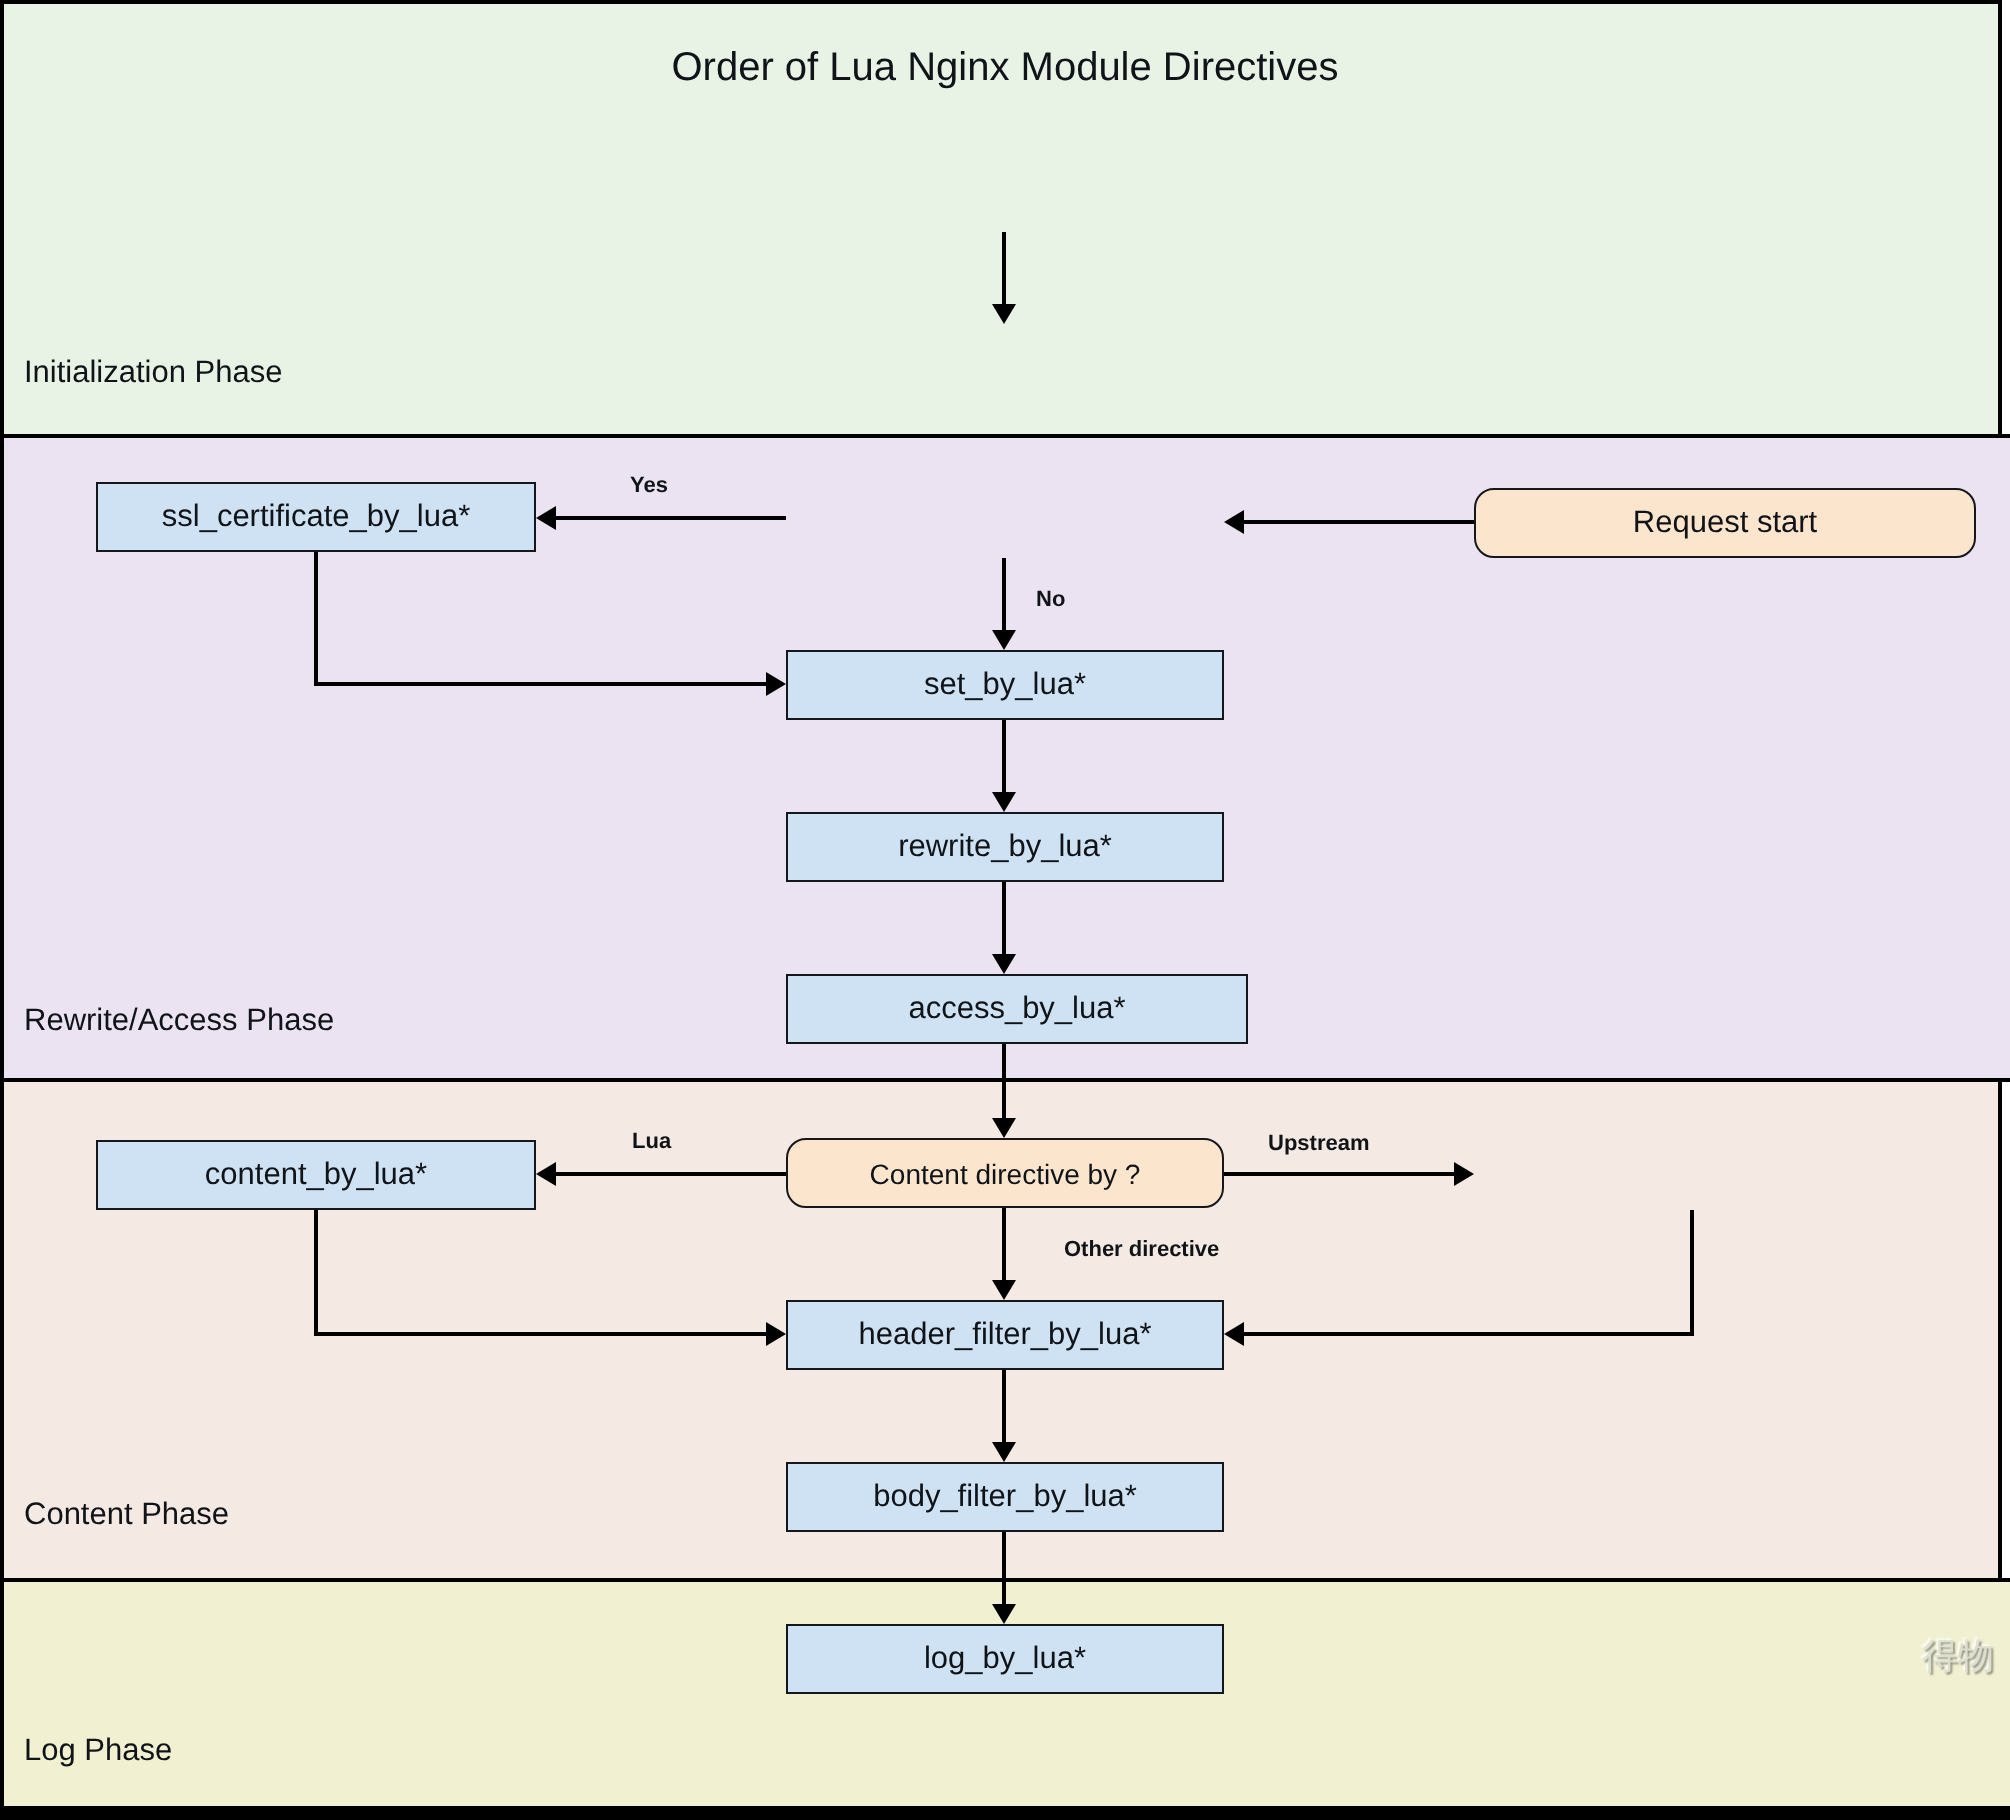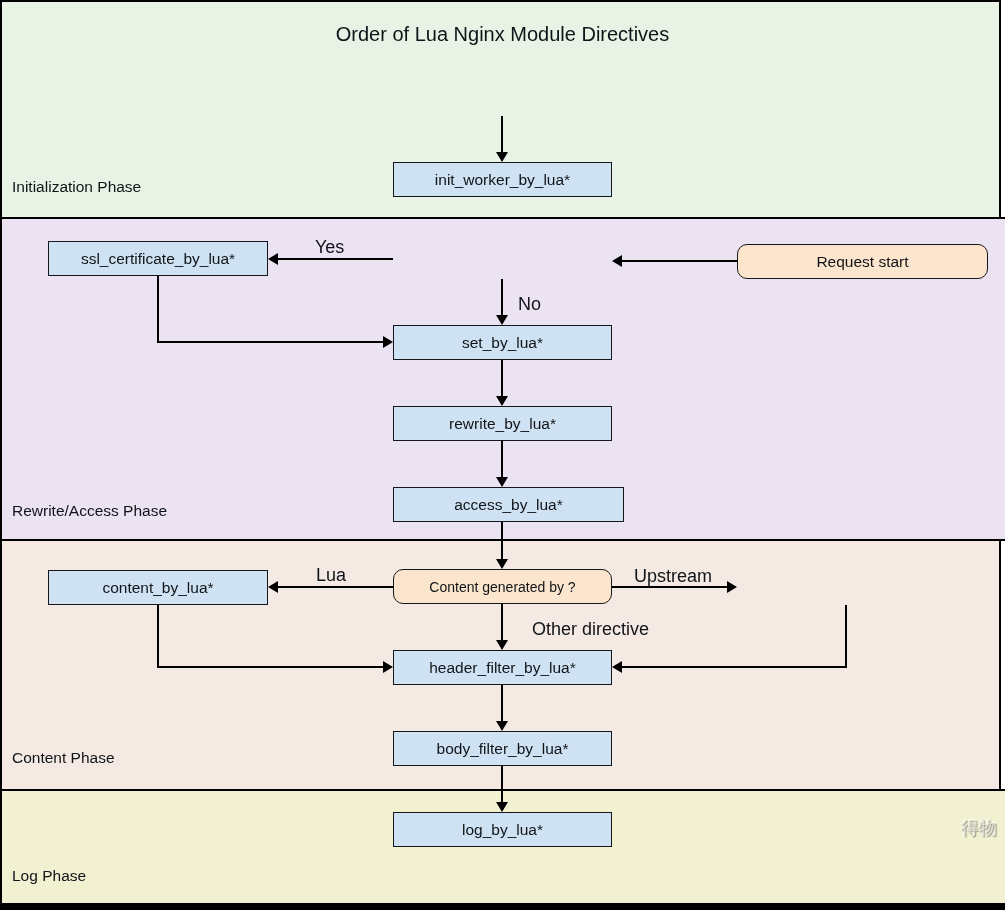--- a/index.html
+++ b/index.html
@@ -25,21 +25,21 @@
   .small-text{font-size:14px;}
   .vline,.hline{position:absolute;background:#000;z-index:2;}
   .vline{width:2px;}
   .hline{height:2px;}
   .arr-down{position:absolute;width:0;height:0;z-index:2;
     border-left:6px solid transparent;border-right:6px solid transparent;border-top:10px solid #000;}
   .arr-left{position:absolute;width:0;height:0;z-index:2;
     border-top:6px solid transparent;border-bottom:6px solid transparent;border-right:10px solid #000;}
   .arr-right{position:absolute;width:0;height:0;z-index:2;
     border-top:6px solid transparent;border-bottom:6px solid transparent;border-left:10px solid #000;}
-  .edge-label{position:absolute;font-size:18px;z-index:4;}
+  .edge-label{position:absolute;font-size:11px;z-index:4;font-weight:bold;}
   #watermark{
     position:absolute;right:8px;top:816px;font-size:18px;z-index:5;
     color:rgba(222,222,208,0.95);
     text-shadow:1px 1px 1px rgba(130,130,115,0.85),-1px -1px 1px rgba(255,255,255,0.8);
   }
 </style>
 </head>
 <body>
 
 <div id="canvas">
@@ -50,30 +50,29 @@
   <div class="band" id="band-log"></div>
   <div id="bottom-bar"></div>
 
   <div id="title">Order of Lua Nginx Module Directives</div>
 
   <div class="phase-label" style="left:12px;top:178px;">Initialization Phase</div>
   <div class="phase-label" style="left:12px;top:502px;">Rewrite/Access Phase</div>
   <div class="phase-label" style="left:12px;top:749px;">Content Phase</div>
   <div class="phase-label" style="left:12px;top:867px;">Log Phase</div>
 
-  <div class="node blue" style="left:393px;top:162px;width:219px;">init_worker_by_lua*</div>
 
   <div class="node blue" style="left:48px;top:241px;width:220px;">ssl_certificate_by_lua*</div>
   <div class="node decision" style="left:737px;top:244px;width:251px;">Request start</div>
   <div class="node blue" style="left:393px;top:325px;width:219px;">set_by_lua*</div>
   <div class="node blue" style="left:393px;top:406px;width:219px;">rewrite_by_lua*</div>
   <div class="node blue" style="left:393px;top:487px;width:231px;">access_by_lua*</div>
 
   <div class="node blue" style="left:48px;top:570px;width:220px;">content_by_lua*</div>
-  <div class="node decision small-text" style="left:393px;top:569px;width:219px;">Content generated by ?</div>
+  <div class="node decision small-text" style="left:393px;top:569px;width:219px;">Content directive by ?</div>
   <div class="node blue" style="left:393px;top:650px;width:219px;">header_filter_by_lua*</div>
   <div class="node blue" style="left:393px;top:731px;width:219px;">body_filter_by_lua*</div>
 
   <div class="node blue" style="left:393px;top:812px;width:219px;">log_by_lua*</div>
 
   <div class="vline" style="left:501px;top:116px;height:38px;"></div>
   <div class="arr-down" style="left:496px;top:152px;"></div>
 
   <div class="hline" style="left:622px;top:260px;width:115px;"></div>
   <div class="arr-left" style="left:612px;top:255px;"></div>

